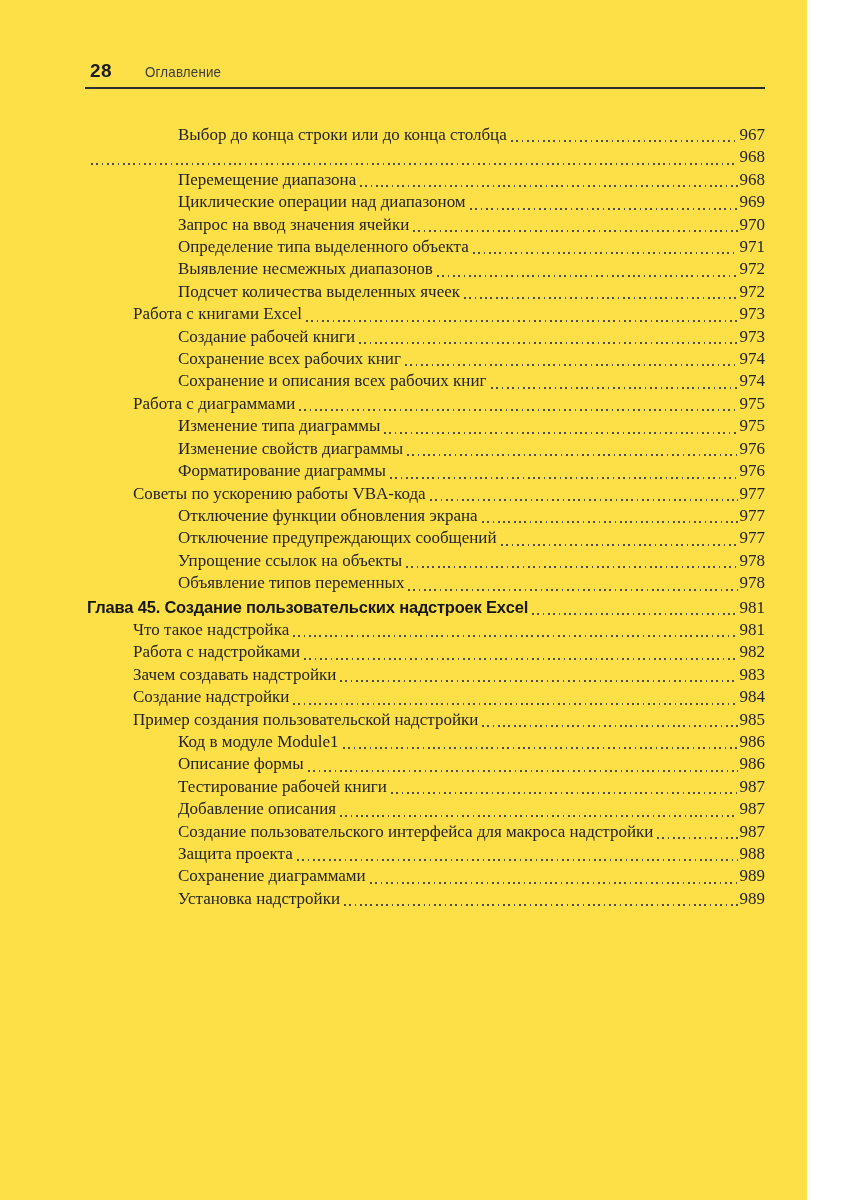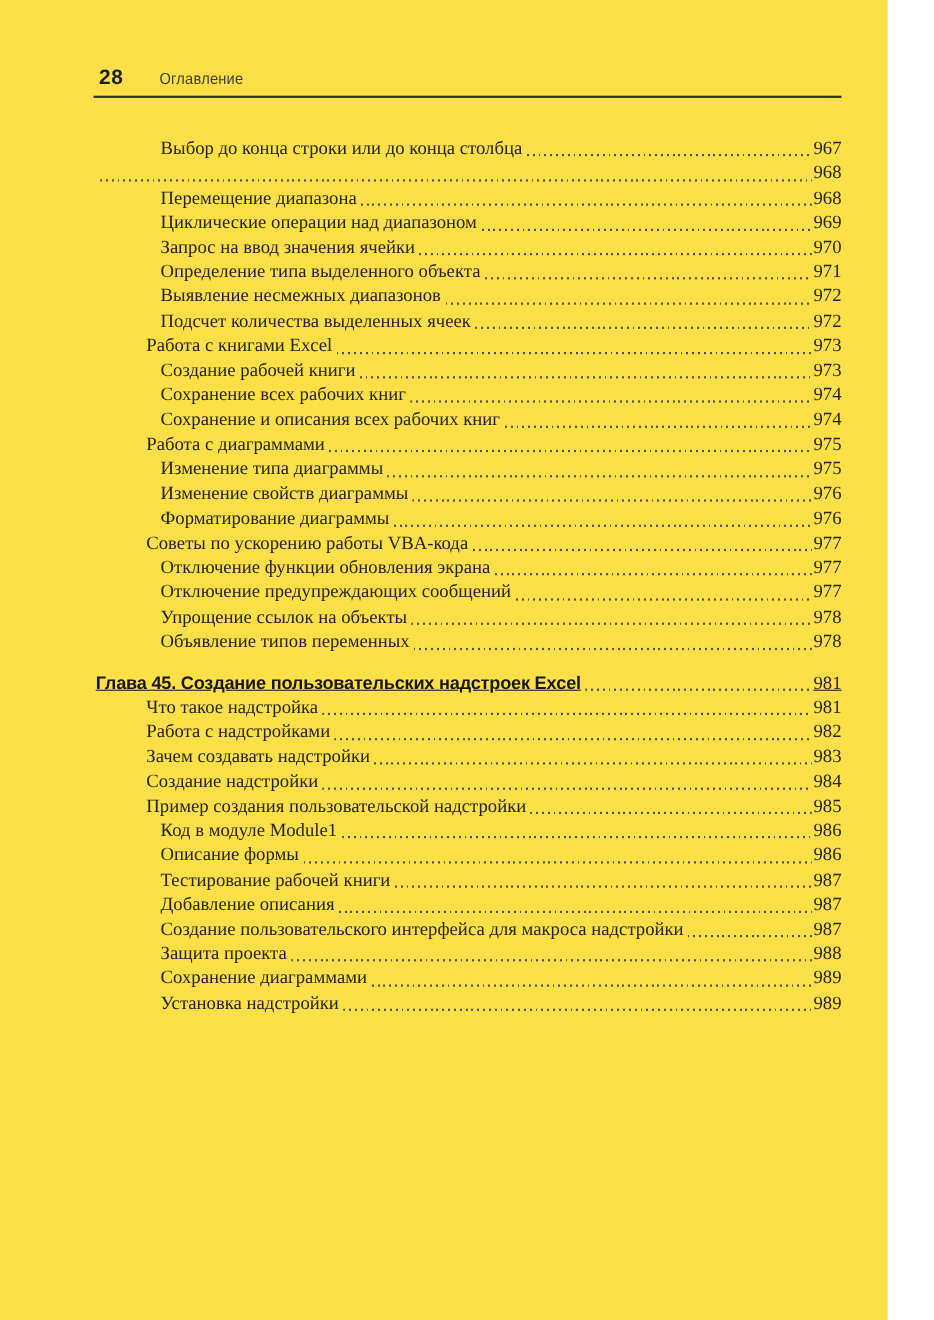--- a/index.html
+++ b/index.html
@@ -75,30 +75,30 @@
     flex: 1 1 auto;
     align-self: flex-end;
     height: 2px;
     margin: 0 2px 4px 4px;
     background-image: repeating-linear-gradient(to right, #4d4d4d 0 1.7px, transparent 1.7px 5.3px);
   }
   .row .p {
     white-space: nowrap;
     color: #232323;
   }
-  .row.lvl-1 { margin-top: 15px; text-decoration: underline; }
+  .row.lvl-1 { margin-top: 1px; }
   .row.lvl-1 .t {
     font-family: "Liberation Sans", sans-serif;
     font-weight: 700;
     font-size: 16.5px;
     letter-spacing: -0.2px;
     color: #161616;
   }
   .row.lvl-2 .t-wrap { margin-left: 46px; }
-  .row.lvl-3 .t-wrap { margin-left: 59px; }
+  .row.lvl-3 .t-wrap { margin-left: 91px; }
   .t-wrap { display: inline; }
 </style>
 </head>
 <body>
 
 <div id="page">
 
   <div id="running-head">
     <span id="folio">28</span>
     <span id="head-title">Оглавление</span>

